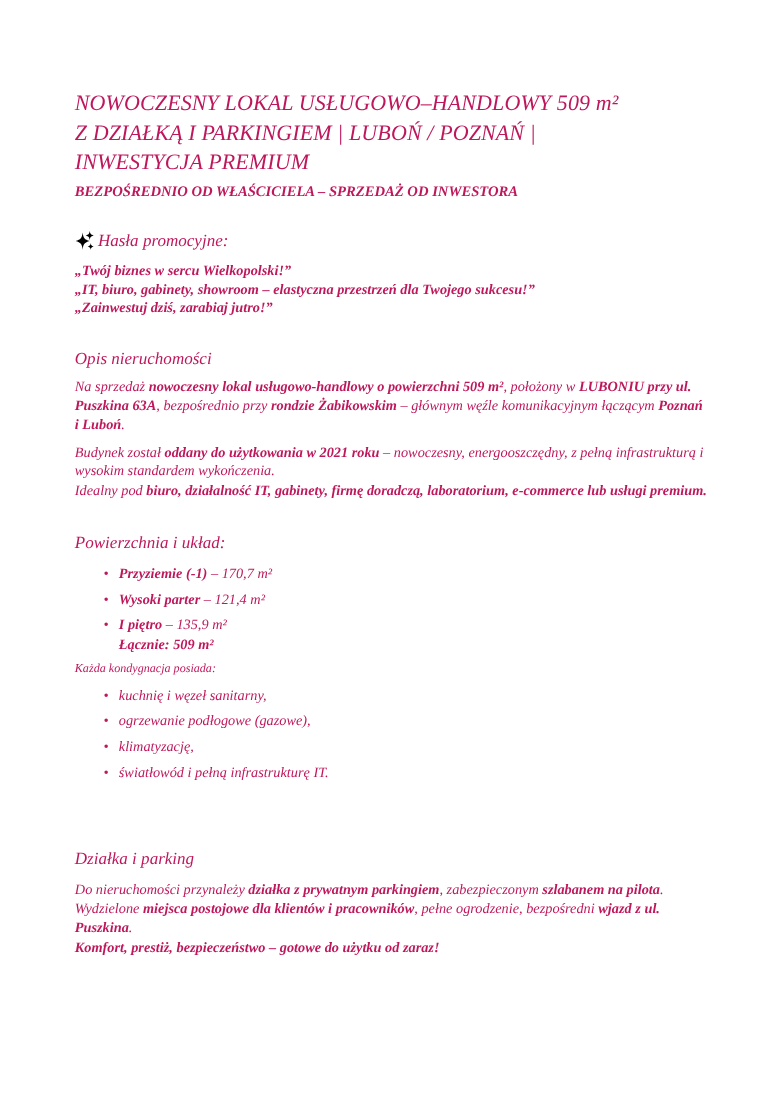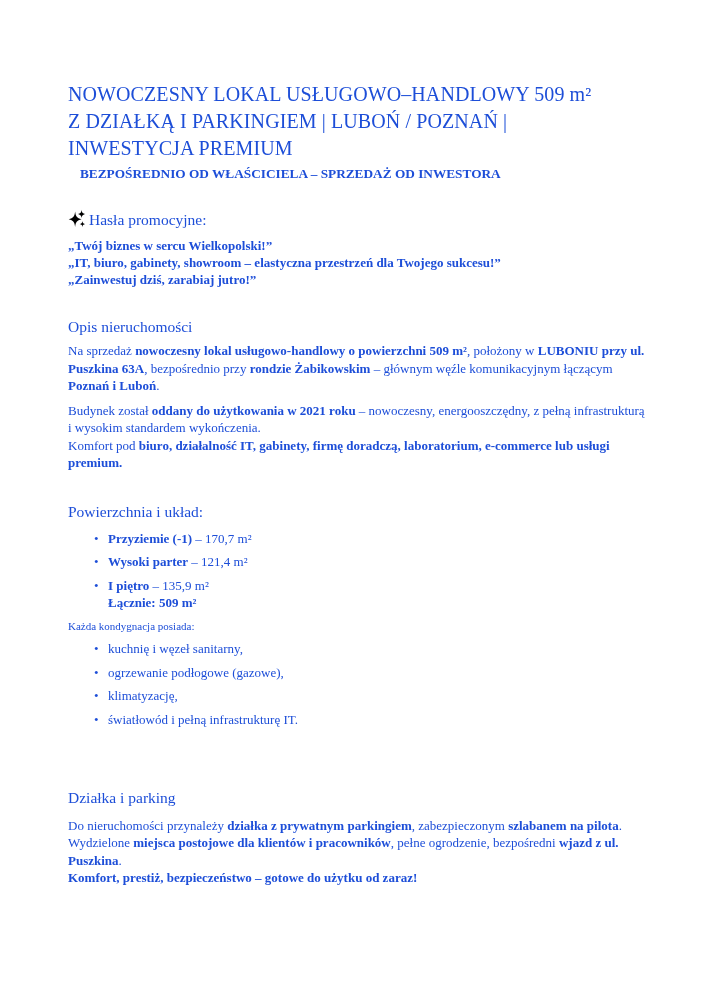--- a/index.html
+++ b/index.html
@@ -5,33 +5,34 @@
   html, body { margin: 0; padding: 0; background: #ffffff; }
   .page {
     position: relative;
     width: 707px;
     height: 1000px;
     margin: 0 auto;
     background: #ffffff;
     box-sizing: border-box;
     padding: 81px 62px 0 68px;
     font-family: "Liberation Serif", "DejaVu Serif", serif;
-    color: #1d4ed8;
+    color: #be185d;
     overflow: hidden;
+    font-style: italic;
   }
   .title {
     margin: 0;
     font-size: 20px;
     line-height: 27px;
     font-weight: 400;
     letter-spacing: 0.1px;
   }
   .title .tline { display: block; white-space: nowrap; }
   .tagline-main {
-    margin: 3px 12px 0;
+    margin: 3px 0 0;
     font-weight: 700;
     font-size: 13.3px;
     line-height: 18px;
   }
   .tagline-sub {
     margin: 0;
     font-weight: 700;
     font-size: 13px;
     line-height: 18px;
     max-width: 577px;
@@ -115,21 +116,21 @@
   <p class="slogans">
     <span class="sline">„Twój biznes w sercu Wielkopolski!”</span>
     <span class="sline">„IT, biuro, gabinety, showroom – elastyczna przestrzeń dla Twojego sukcesu!”</span>
     <span class="sline">„Zainwestuj dziś, zarabiaj jutro!”</span>
   </p>
 
   <h2 class="sec-heading mt-desc-heading">Opis nieruchomości</h2>
 
   <p class="body-p"><span>Na sprzedaż </span><b>nowoczesny lokal usługowo-handlowy o powierzchni 509 m²</b><span>, położony w </span><b>LUBONIU przy ul. Puszkina 63A</b><span>, bezpośrednio przy </span><b>rondzie Żabikowskim</b><span> – głównym węźle komunikacyjnym łączącym </span><b>Poznań i Luboń</b><span>.</span></p>
 
-  <p class="body-p second"><span>Budynek został </span><b>oddany do użytkowania w 2021 roku</b><span> – nowoczesny, energooszczędny, z pełną infrastrukturą i wysokim standardem wykończenia.</span><br><span>Komfort pod </span><b>biuro, działalność IT, gabinety, firmę doradczą, laboratorium, e-commerce lub usługi premium.</b></p>
+  <p class="body-p second"><span>Budynek został </span><b>oddany do użytkowania w 2021 roku</b><span> – nowoczesny, energooszczędny, z pełną infrastrukturą i wysokim standardem wykończenia.</span><br><span>Idealny pod </span><b>biuro, działalność IT, gabinety, firmę doradczą, laboratorium, e-commerce lub usługi premium.</b></p>
 
   <h2 class="sec-heading mt-layout-heading">Powierzchnia i układ:</h2>
 
   <div class="blist">
     <div class="li">
       <span class="bullet">•</span>
       <b>Przyziemie (-1)</b><span> – 170,7 m²</span>
     </div>
     <div class="li">
       <span class="bullet">•</span>

